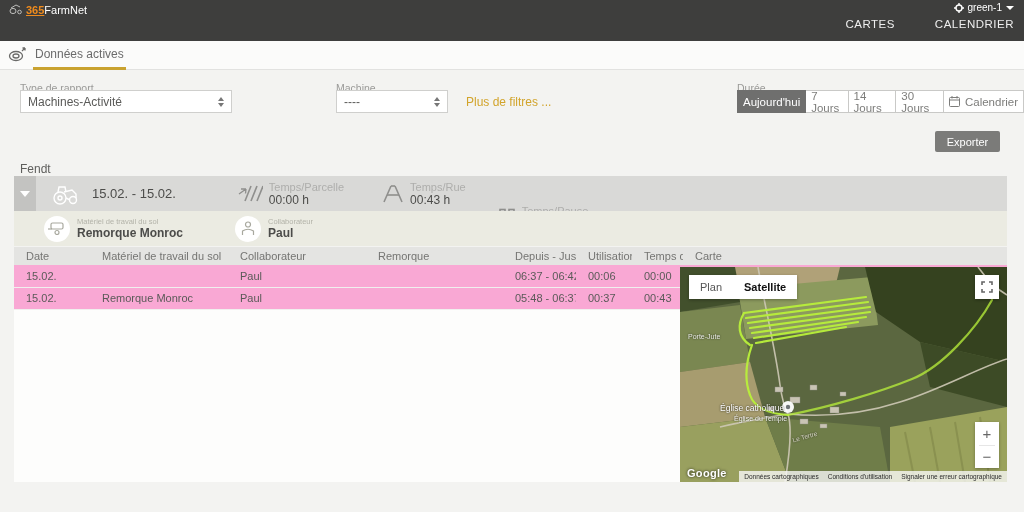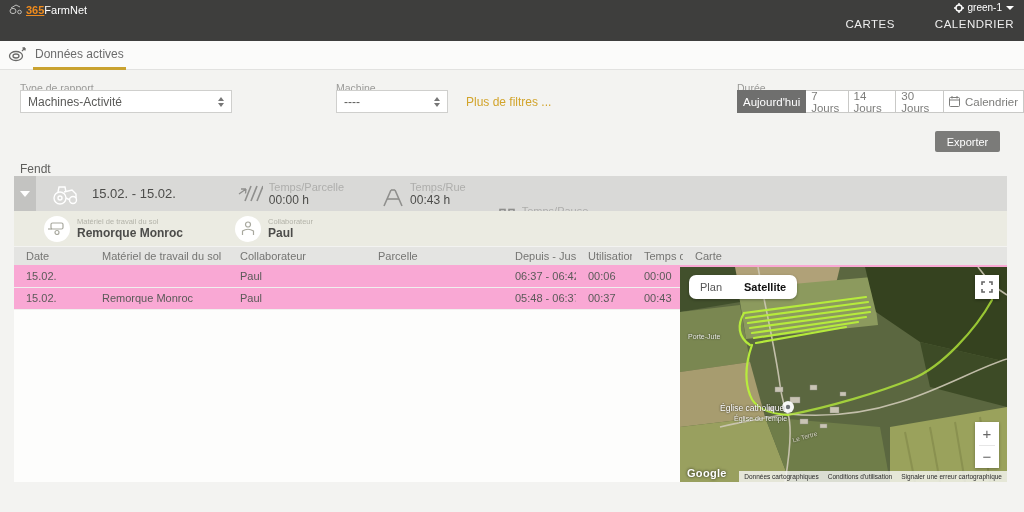--- a/index.html
+++ b/index.html
@@ -54,21 +54,21 @@
 
   
   .panel { position:absolute; left:14px; top:236px; width:993px; height:235px; background:#fdfdfc;margin-top:11px; }
   table.data { width:993px; border-collapse:collapse; table-layout:fixed; }
   table.data th { background:#e4e4e2; color:#757573; font-weight:normal; font-size:11px; text-align:left; height:18px; padding:0 0 0 12px; white-space:nowrap; overflow:hidden; }
   table.data td { font-size:11px; color:#5a5a58; height:22px; padding:0 0 0 12px; border-bottom:1px solid #f0f0ee; background:#f9a8d4; white-space:nowrap; overflow:hidden; }
 
   
   .map { position:absolute; left:680px; top:267px; width:327px; height:215px; z-index:20; overflow:hidden; background:#55603c; }
   .map-label { position:absolute; color:#fff; text-shadow:0 0 2px rgba(0,0,0,.9); white-space:nowrap; }
-  .maptype { position:absolute; left:9px; top:8px; height:24px; background:#fff; box-shadow:0 1px 3px rgba(0,0,0,.3); display:flex; z-index:5;border-radius:7px; }
+  .maptype { position:absolute; left:9px; top:8px; height:24px; background:#fff; box-shadow:0 1px 3px rgba(0,0,0,.3); display:flex; z-index:5; }
   .maptype .seg { padding:0 11px; display:flex; align-items:center; font-size:11px; color:#565656; cursor:pointer; }
   .maptype .seg.sel { font-weight:bold; color:#111; }
   .fs-btn { position:absolute; right:8px; top:8px; width:24px; height:24px; background:#fff; box-shadow:0 1px 3px rgba(0,0,0,.3); display:flex; align-items:center; justify-content:center; cursor:pointer; z-index:5; }
   .zoomctl { position:absolute; right:8px; bottom:14px; width:24px; height:46px; background:#fff; box-shadow:0 1px 3px rgba(0,0,0,.3); display:flex; flex-direction:column; z-index:5; }
   .zoomctl .zbtn { flex:1; display:flex; align-items:center; justify-content:center; font-size:15px; color:#666; cursor:pointer; }
   .zoomctl .zdiv { height:1px; background:#e6e6e6; margin:0 4px; }
   .google { position:absolute; left:7px; bottom:3px; color:#fff; font-size:11px; font-weight:bold; letter-spacing:.3px; text-shadow:0 0 3px rgba(0,0,0,.8); z-index:5; }
   .attrib { position:absolute; right:0; bottom:0; height:11px; background:rgba(250,250,250,.78); display:flex; align-items:center; gap:9px; padding:0 5px; z-index:5; }
   .attrib span { font-size:6.5px; color:#2a2a2a; cursor:pointer; }
 </style>
@@ -192,21 +192,21 @@
           <line x1="19" y1="17" x2="25" y2="2"></line>
           <path d="M1,10 L8,5 M8,5 L3,5 M8,5 L7.5,9.5" stroke-width="1.3"></path>
         </g>
       </svg>
     <div class="mtxt">
         <div class="mlab">Temps/Parcelle</div>
         <div class="mval">00:00 h</div>
       </div>
   </div>
 
-  <div class="metric" style="margin-left:38px;align-items:flex-end;">
+  <div class="metric" style="margin-left:38px;">
     <svg width="22" height="19" viewBox="0 0 22 19">
         <g stroke="#8f8f8d" stroke-width="1.6" fill="none">
           <path d="M2,18 L9,2 M13,2 L20,18"></path>
           <line x1="5" y1="11" x2="17" y2="11"></line>
           <line x1="9" y1="2" x2="13" y2="2"></line>
         </g>
       </svg>
     <div class="mtxt">
         <div class="mlab">Temps/Rue</div>
         <div class="mval">00:43 h</div>
@@ -269,21 +269,21 @@
         <col style="width:73px">
         <col style="width:56px">
         <col style="width:51px">
         <col>
       </colgroup>
     <thead>
       <tr>
         <th>Date</th>
         <th>Matériel de travail du sol</th>
         <th>Collaborateur</th>
-        <th>Parcelle</th>
+        <th>Remorque</th>
         <th>Depuis - Jusqu'à</th>
         <th>Utilisation</th>
         <th>Temps d'in...</th>
         <th>Carte</th>
       </tr>
     </thead>
     <tbody>
       <tr>
         <td>15.02.</td>
         <td></td>

